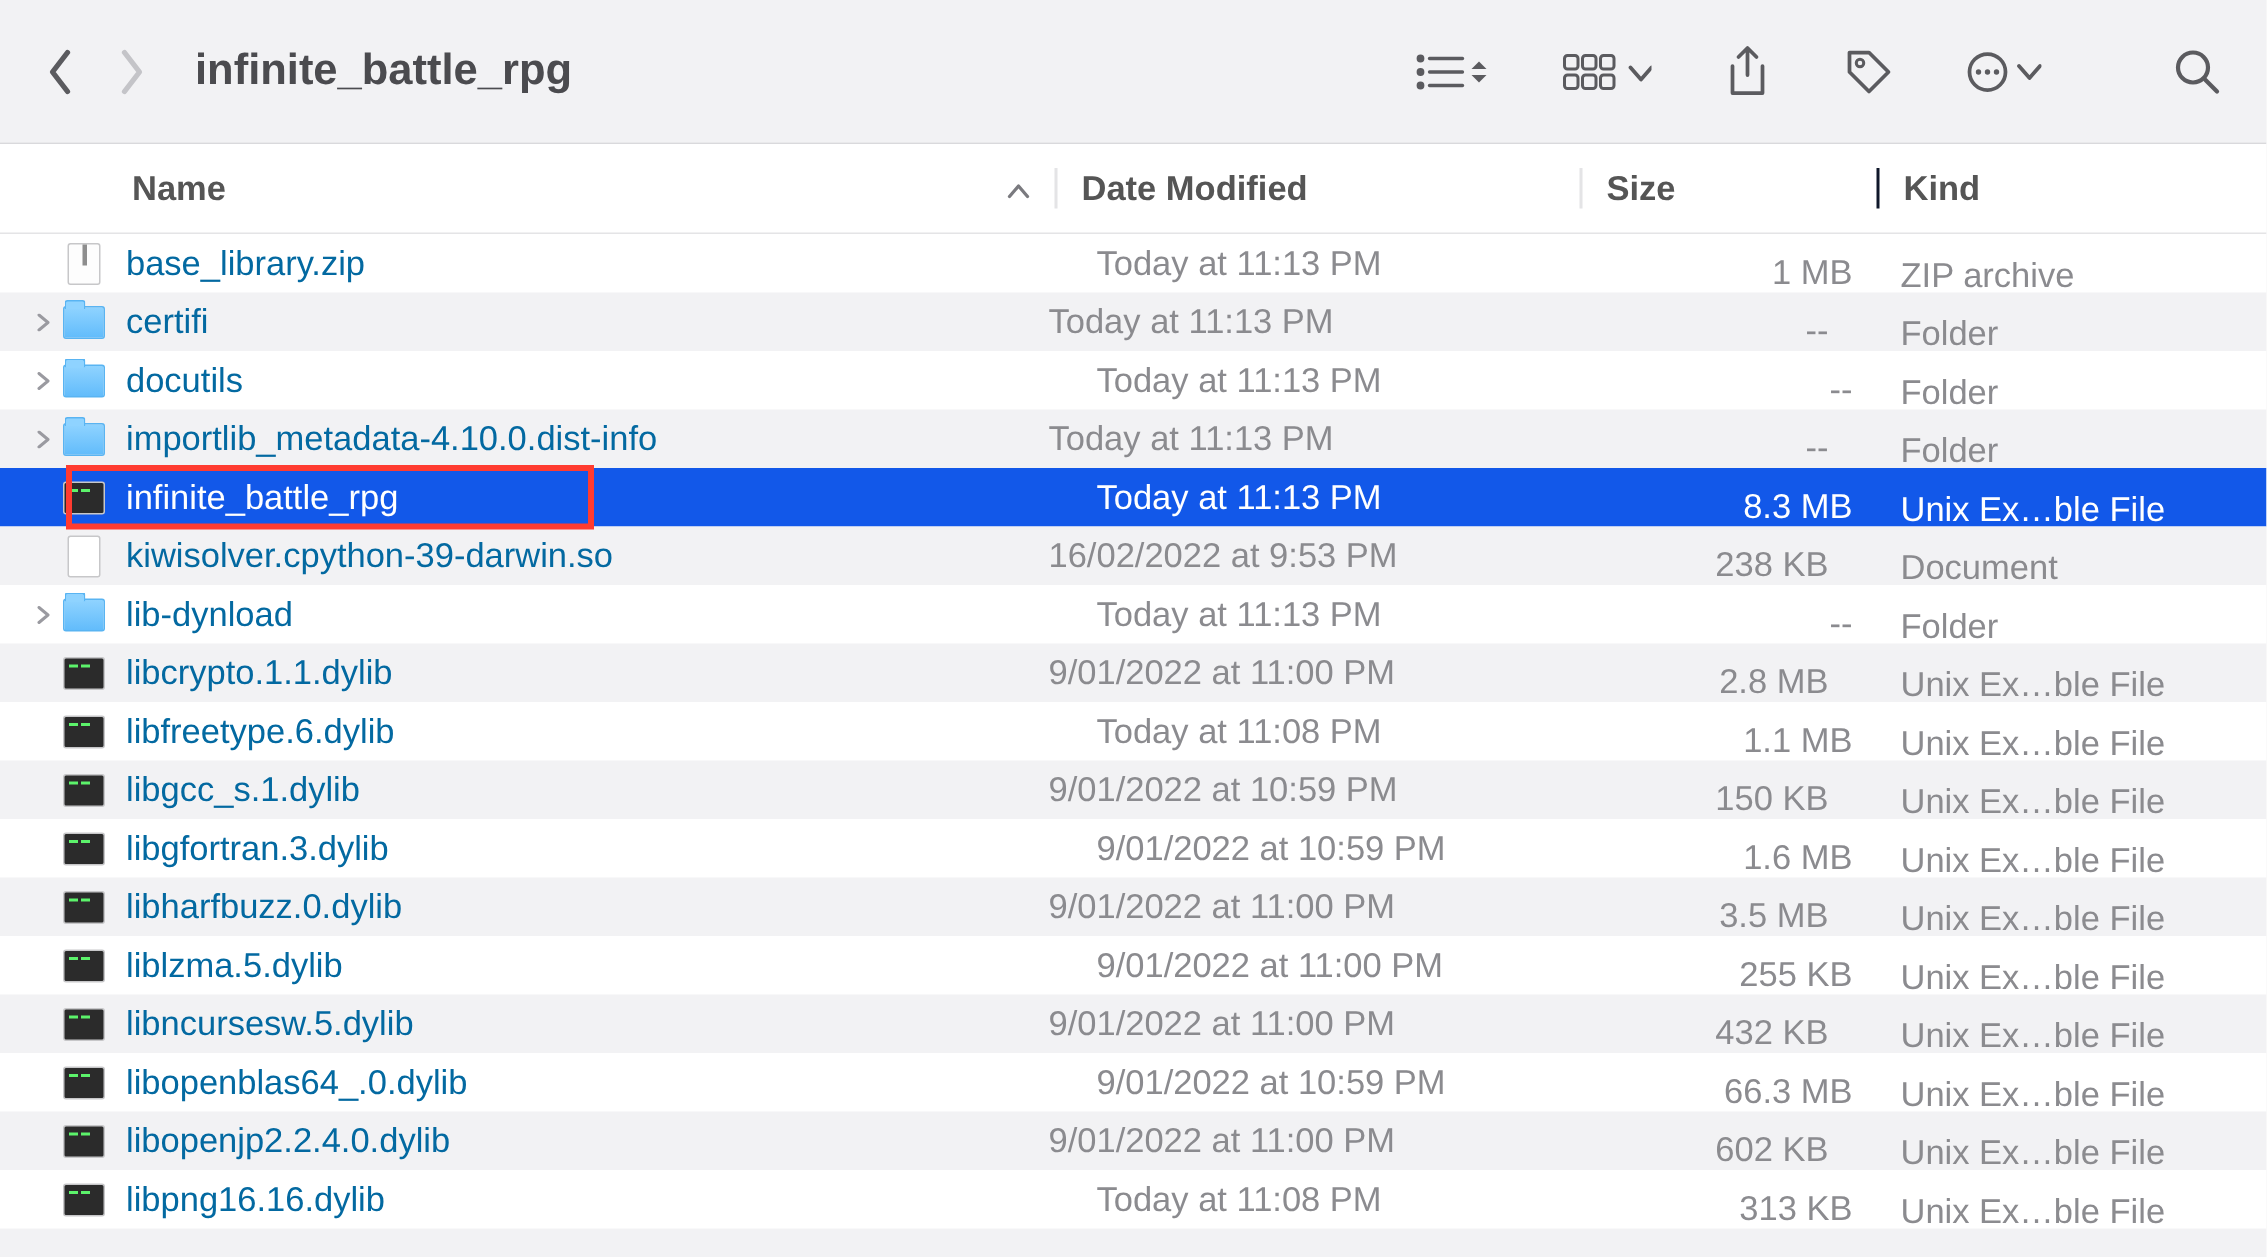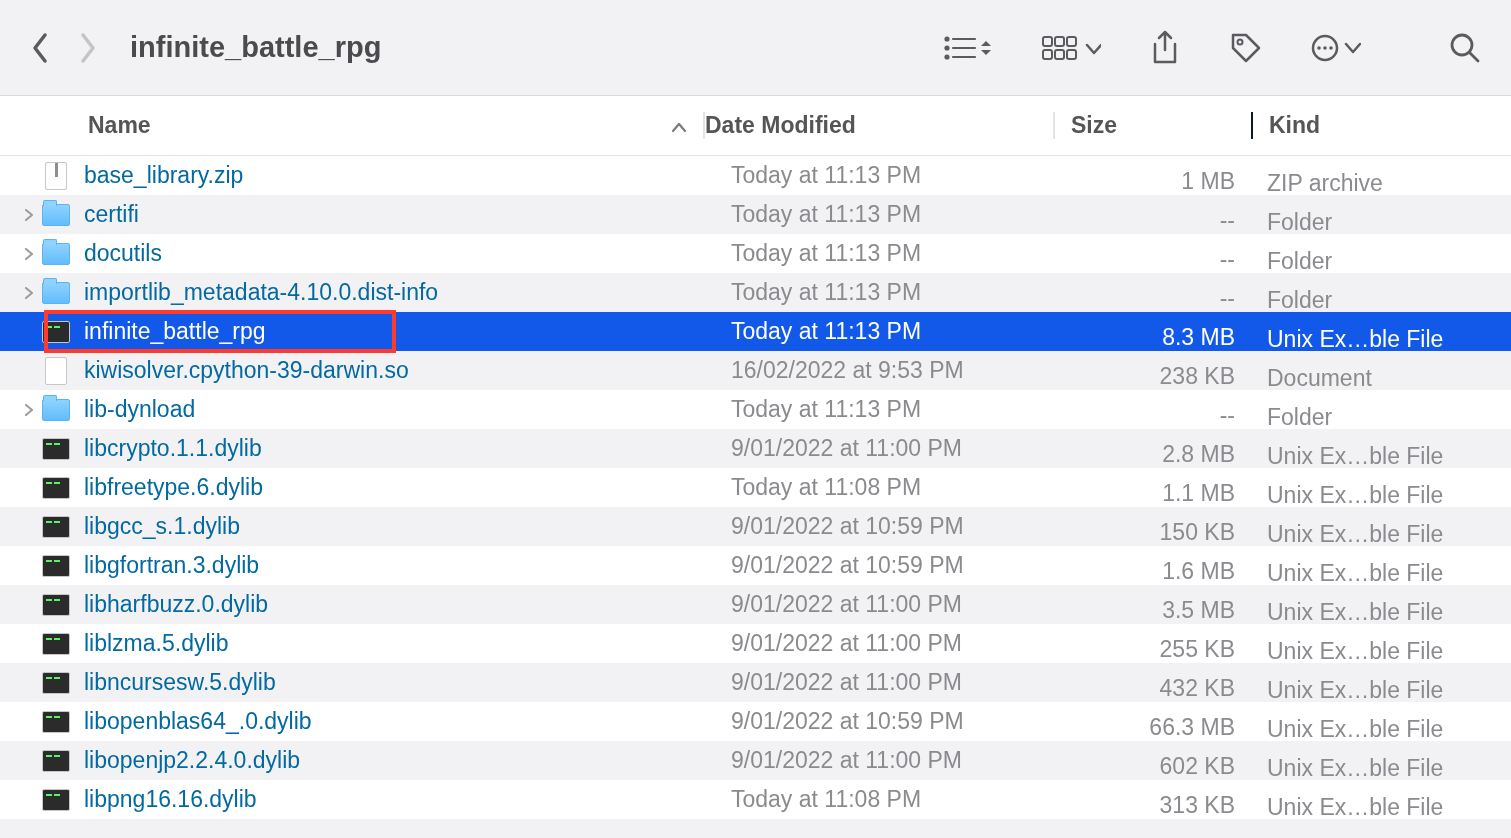--- a/index.html
+++ b/index.html
@@ -42,35 +42,35 @@
     .header-row {
       display: flex;
       align-items: center;
       height: 60px;
       font-size: 23px;
       color: #555;
       font-weight: 600;
       border-bottom: 1px solid #e4e4e6;
     }
     .col-name { flex: 1; padding-left: 88px; display: flex; align-items: center; position: relative; }
-    .col-date { width: 350px; border-left: 2px solid #e4e4e6; }
+    .col-date { width: 350px; padding-left: 16px; border-left: 2px solid #e4e4e6; }
     .col-size { width: 186px; padding-left: 16px; padding-right: 16px; text-align: right; border-left: 2px solid #e4e4e6; }
     .col-kind { width: 260px; padding-left: 16px; border-left: 2px solid #0f172a; overflow: hidden; text-overflow: ellipsis; white-space: nowrap; margin-left: 12px; }
     .sort-caret { position: absolute; right: 16px; }
 
     .rows { display: flex; flex-direction: column; }
     .row {
       height: 39px;
       display: flex;
       align-items: center;
       font-size: 23px;
       line-height: 39px;
       position: relative;
     }
-    .row.stripe { background: #f2f2f4; }
+    .row.stripe { background: #f2f2f4; gap: 16px; }
     .row.selected { background: #1258e9; color: #fff; }
     .row .name-cell { flex: 1; display: flex; align-items: center; padding-left: 22px; }
     .row .date-cell { width: 350px; padding-left: 16px; color: #8b8b8f; }
     .row .size-cell { width: 186px; padding-right: 16px; text-align: right; color: #8b8b8f; margin-top: 12px; }
     .row .kind-cell { width: 260px; padding-left: 16px; color: #8b8b8f; overflow: hidden; text-overflow: ellipsis; white-space: nowrap; margin-top: 16px; }
     .row.selected .date-cell,
     .row.selected .size-cell,
     .row.selected .kind-cell { color: #fff; }
     .disc-tri {
       width: 14px; display: inline-flex; justify-content: center; align-items: center;

